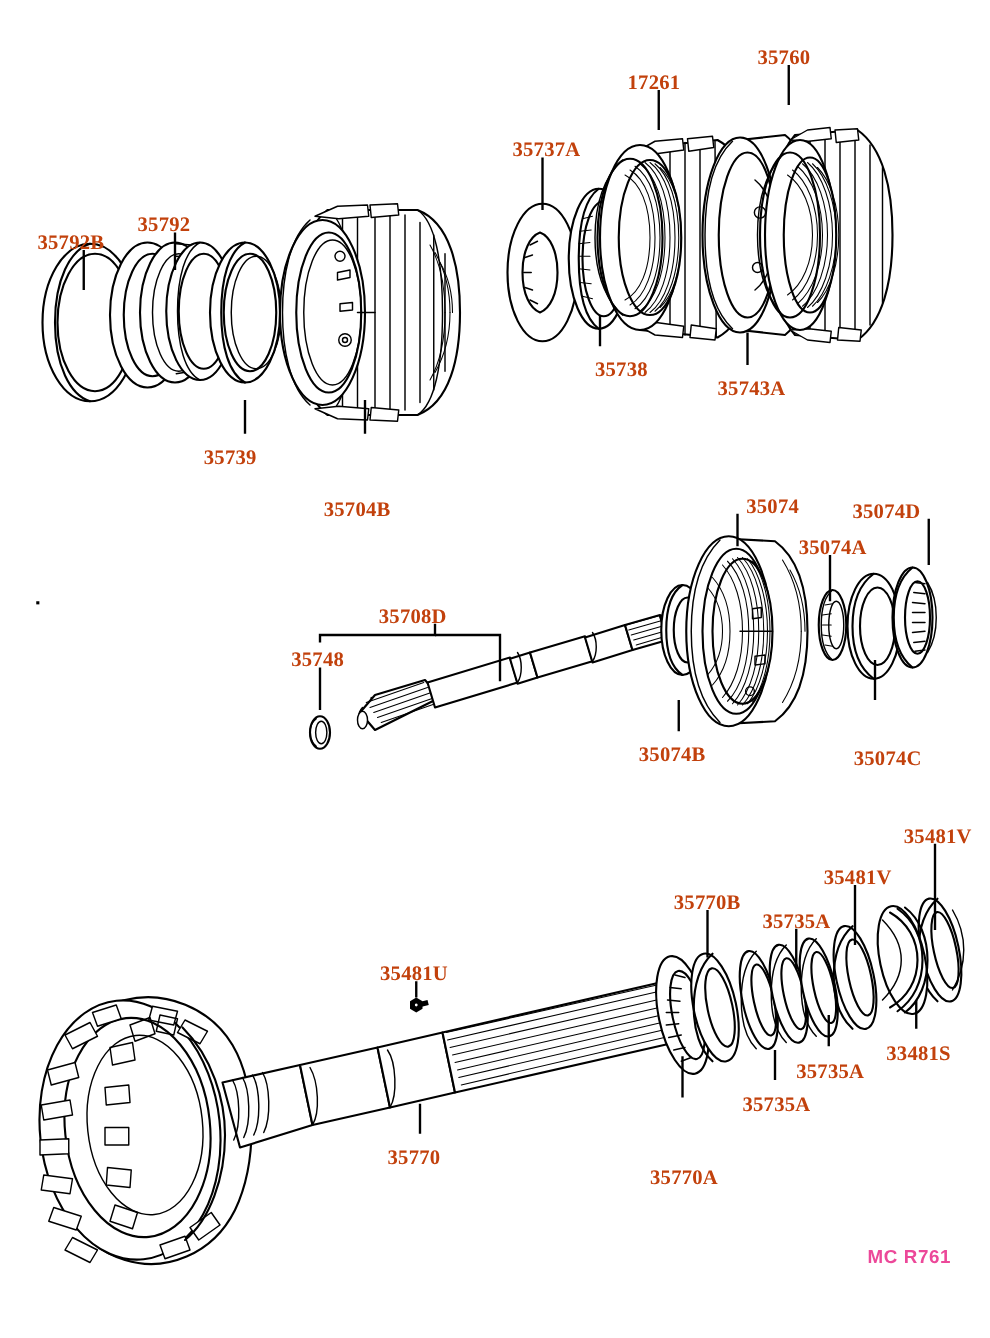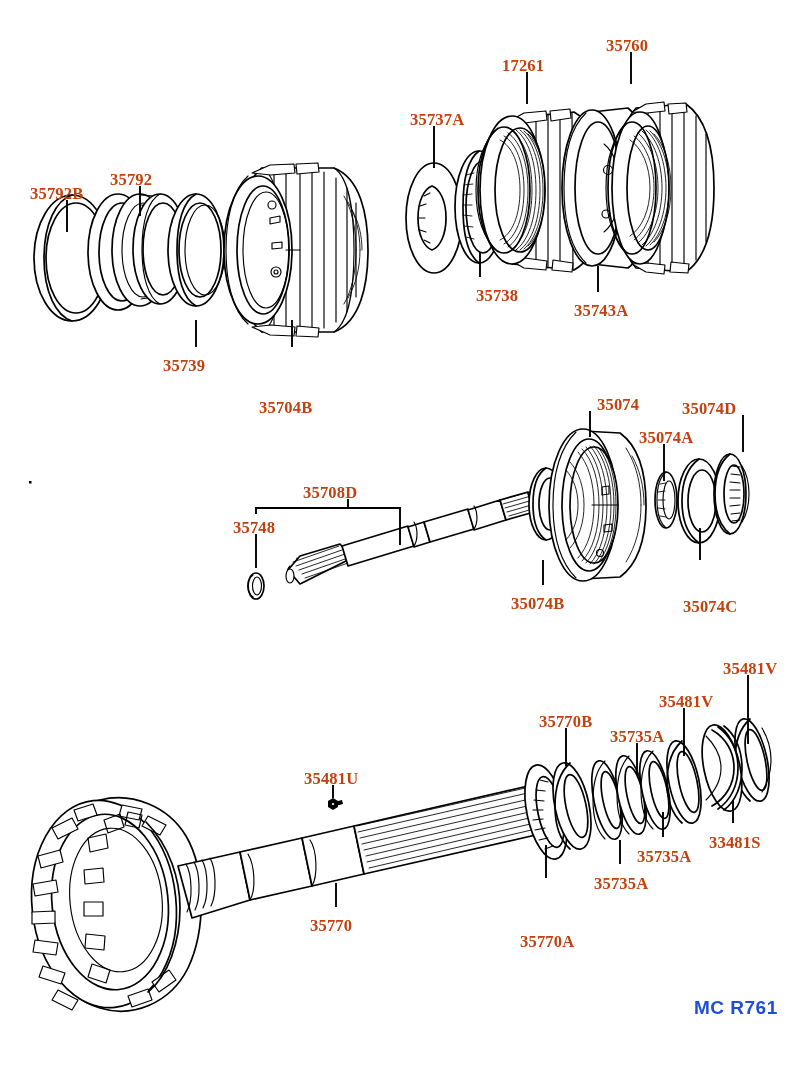--- a/index.html
+++ b/index.html
@@ -32,22 +32,22 @@
     font-size: 16.5px;
     letter-spacing: 0.2px;
     color: #c2410c;
     white-space: nowrap;
     line-height: 1;
   }
   .watermark {
     position: absolute;
     font-family: "Liberation Sans", sans-serif;
     font-weight: bold;
-    font-size: 19px;
-    color: #1d4ed8;
+    font-size: 15px;
+    color: #ec4899;
     white-space: nowrap;
     letter-spacing: 0.5px;
   }
   
   .ln { fill: none; stroke: #000000; stroke-width: 1.7; stroke-linejoin: round; stroke-linecap: round; }
   .ln-t { fill: none; stroke: #000000; stroke-width: 1.15; stroke-linejoin: round; stroke-linecap: round; }
   .ln-h { fill: none; stroke: #000000; stroke-width: 0.85; stroke-linecap: round; }
   .fill-w { fill: #ffffff; stroke: #000000; stroke-width: 1.7; stroke-linejoin: round; }
   .fill-w-t { fill: #ffffff; stroke: #000000; stroke-width: 1.15; stroke-linejoin: round; }
   .fill-k { fill: #000000; stroke: none; }

